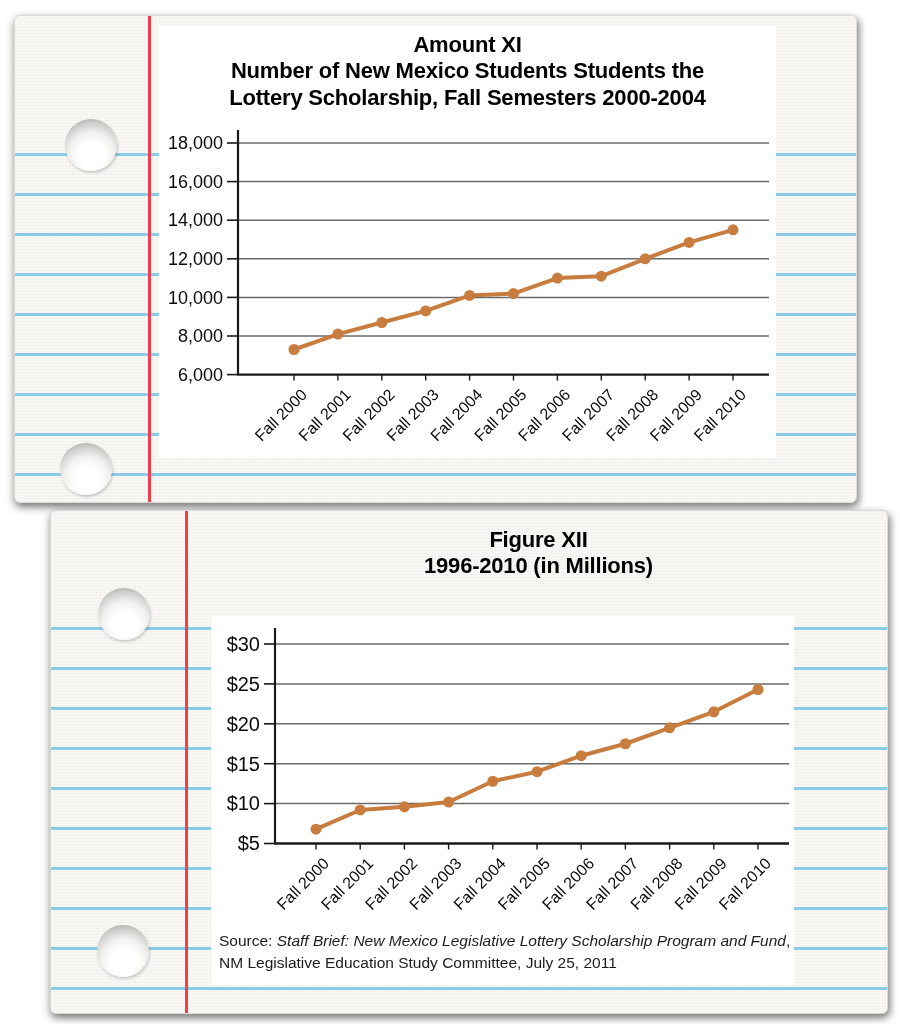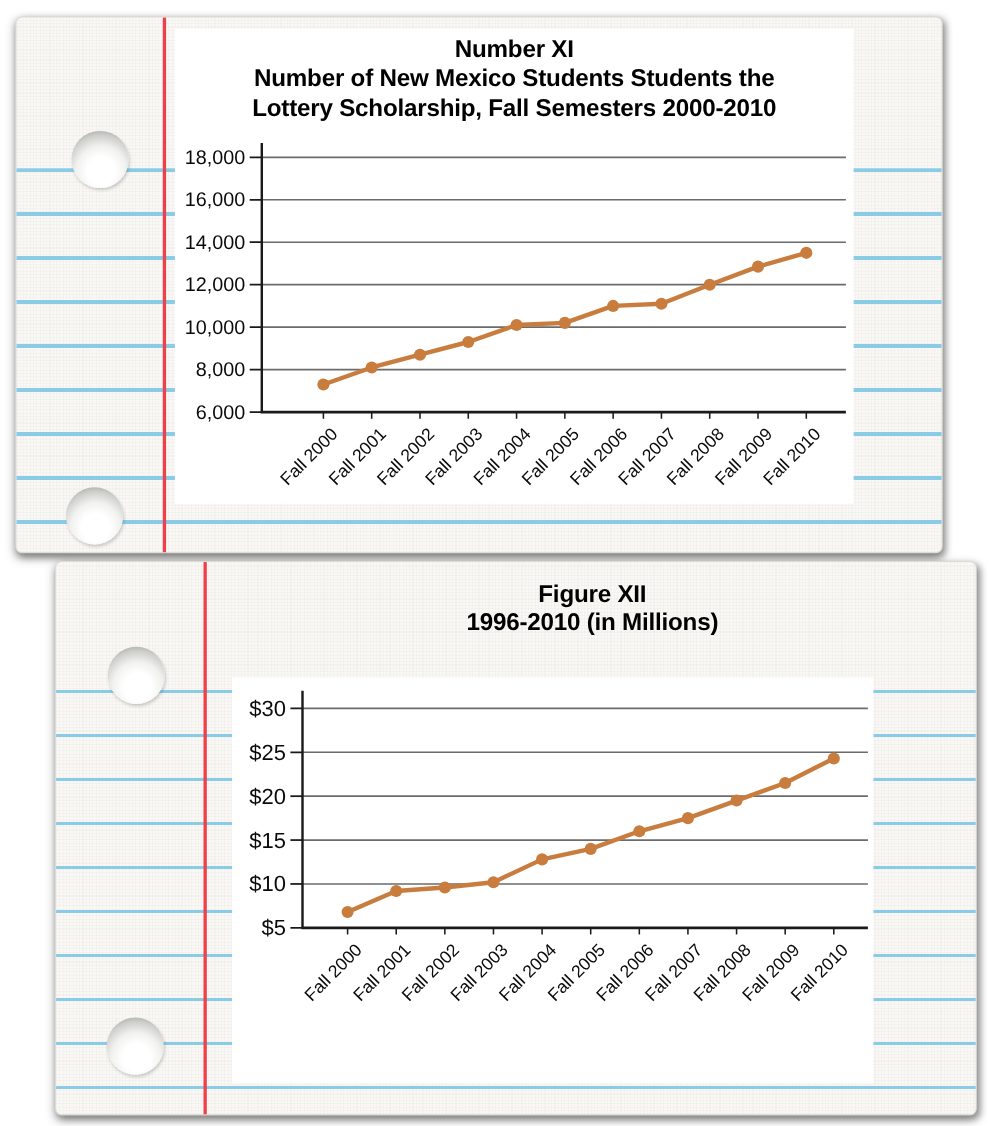--- a/index.html
+++ b/index.html
@@ -70,23 +70,23 @@
 <body>
 
 <div class="card" id="card1">
   <div class="ruled"></div>
   <div class="redline"></div>
   <div class="hole hole-top"></div>
   <div class="hole hole-bottom"></div>
 
   <div class="panel" id="panel1">
     <div class="titles">
-      <div>Number XI</div>
+      <div>Amount XI</div>
       <div>Number of New Mexico Students Students the</div>
-      <div>Lottery Scholarship, Fall Semesters 2000-2010</div>
+      <div>Lottery Scholarship, Fall Semesters 2000-2004</div>
     </div>
     <svg class="chart-svg" id="chart-svg-1" viewBox="0 0 617 336">
         <line x1="68" y1="254.60000000000002" x2="79" y2="254.60000000000002" stroke="#1a1a1a" stroke-width="1.6"></line>
         <text x="64" y="260.72" text-anchor="end" font-size="18" fill="#0a0a0a">6,000</text>
         <line x1="79" y1="216" x2="610" y2="216" stroke="#6b6b6b" stroke-width="1.5"></line>
         <line x1="68" y1="216" x2="79" y2="216" stroke="#1a1a1a" stroke-width="1.6"></line>
         <text x="64" y="222.12" text-anchor="end" font-size="18" fill="#0a0a0a">8,000</text>
         <line x1="79" y1="177.4" x2="610" y2="177.4" stroke="#6b6b6b" stroke-width="1.5"></line>
         <line x1="68" y1="177.4" x2="79" y2="177.4" stroke="#1a1a1a" stroke-width="1.6"></line>
         <text x="64" y="183.52" text-anchor="end" font-size="18" fill="#0a0a0a">10,000</text>
@@ -202,14 +202,17 @@
         <circle cx="193.4" cy="190.792" r="5.5" fill="#c87d3f"></circle>
         <circle cx="237.60000000000002" cy="186.004" r="5.5" fill="#c87d3f"></circle>
         <circle cx="281.8" cy="165.256" r="5.5" fill="#c87d3f"></circle>
         <circle cx="326" cy="155.68" r="5.5" fill="#c87d3f"></circle>
         <circle cx="370.20000000000005" cy="139.71999999999997" r="5.5" fill="#c87d3f"></circle>
         <circle cx="414.40000000000003" cy="127.75" r="5.5" fill="#c87d3f"></circle>
         <circle cx="458.6" cy="111.79" r="5.5" fill="#c87d3f"></circle>
         <circle cx="502.8" cy="95.83" r="5.5" fill="#c87d3f"></circle>
         <circle cx="547" cy="73.48599999999999" r="5.5" fill="#c87d3f"></circle>
       </svg>
+    <div class="source">
+      <span>Source: </span><span class="it">Staff Brief: New Mexico Legislative Lottery Scholarship Program and Fund</span><span>, NM Legislative Education Study Committee, July 25, 2011</span>
+    </div>
   </div>
 </div>
 
 </body></html>

